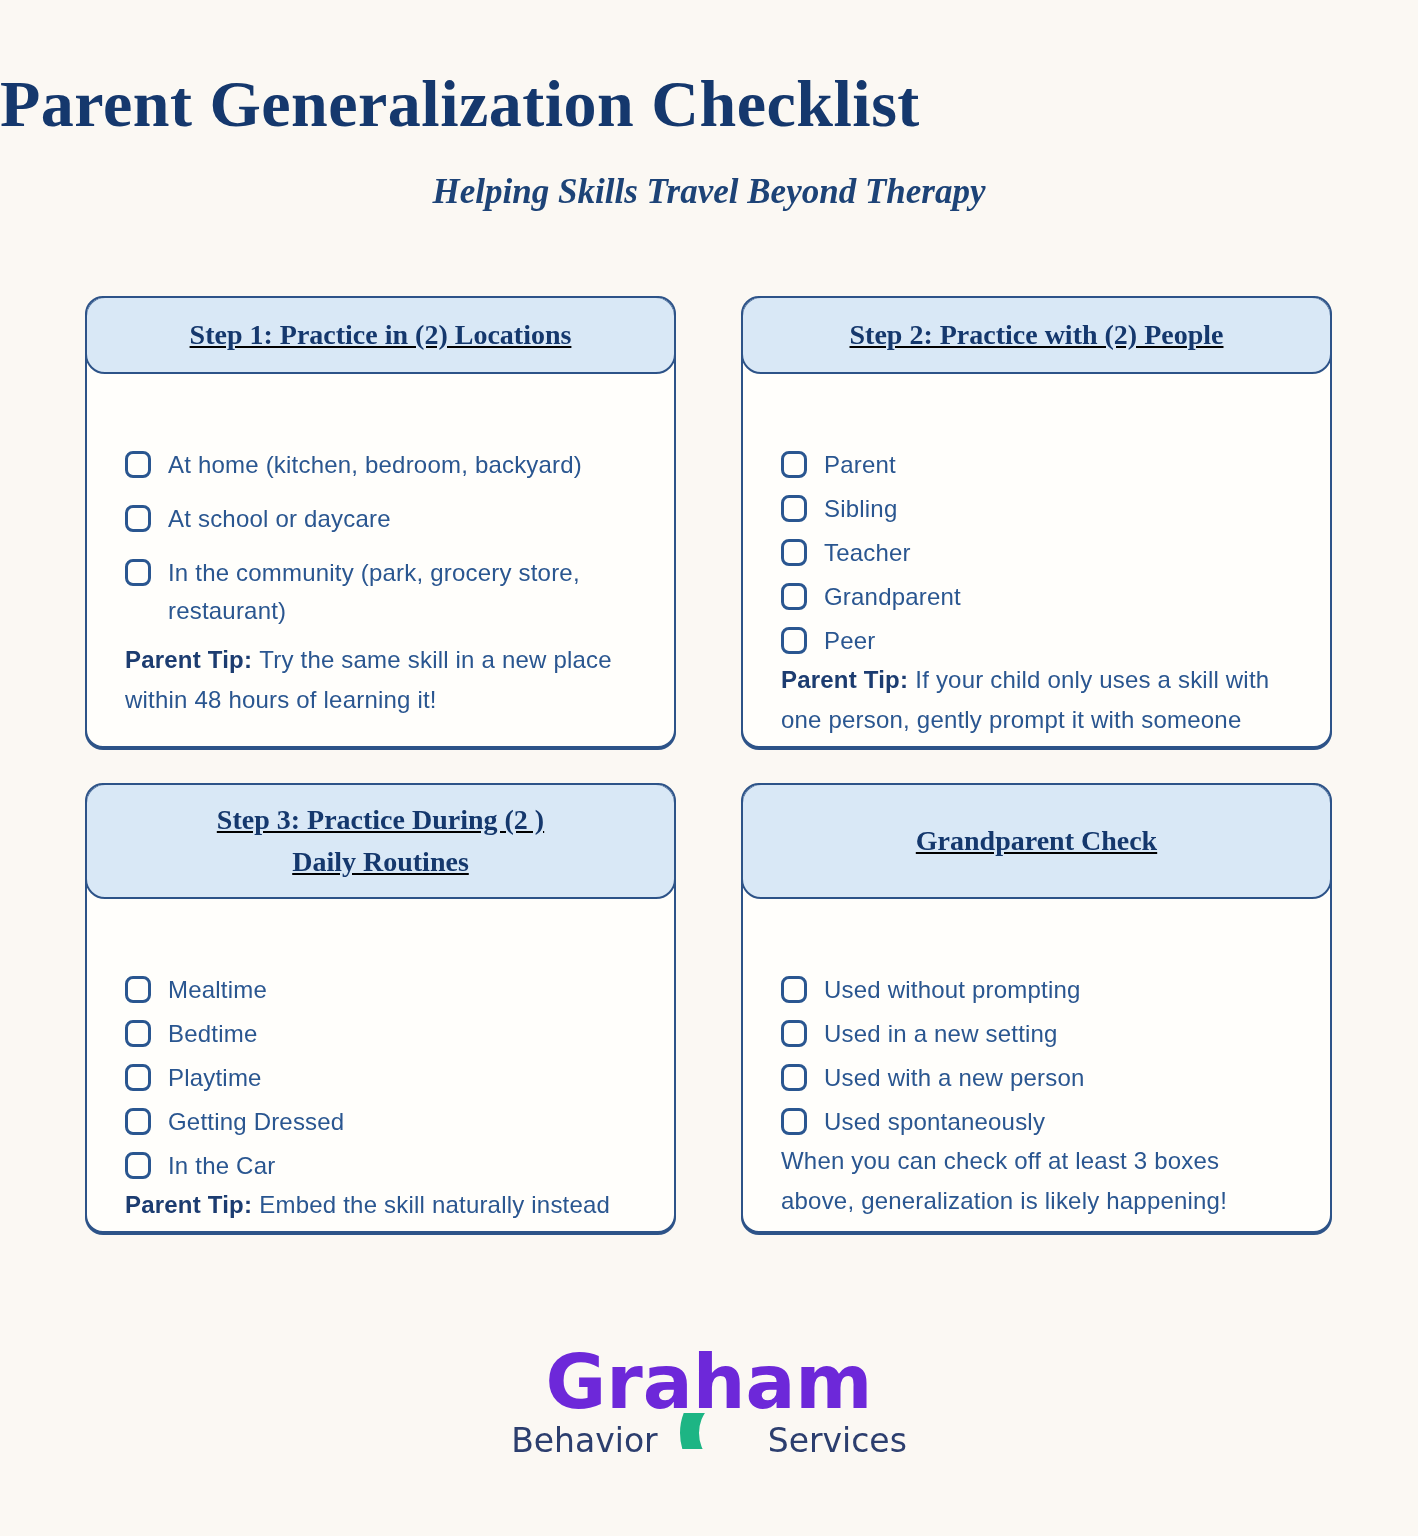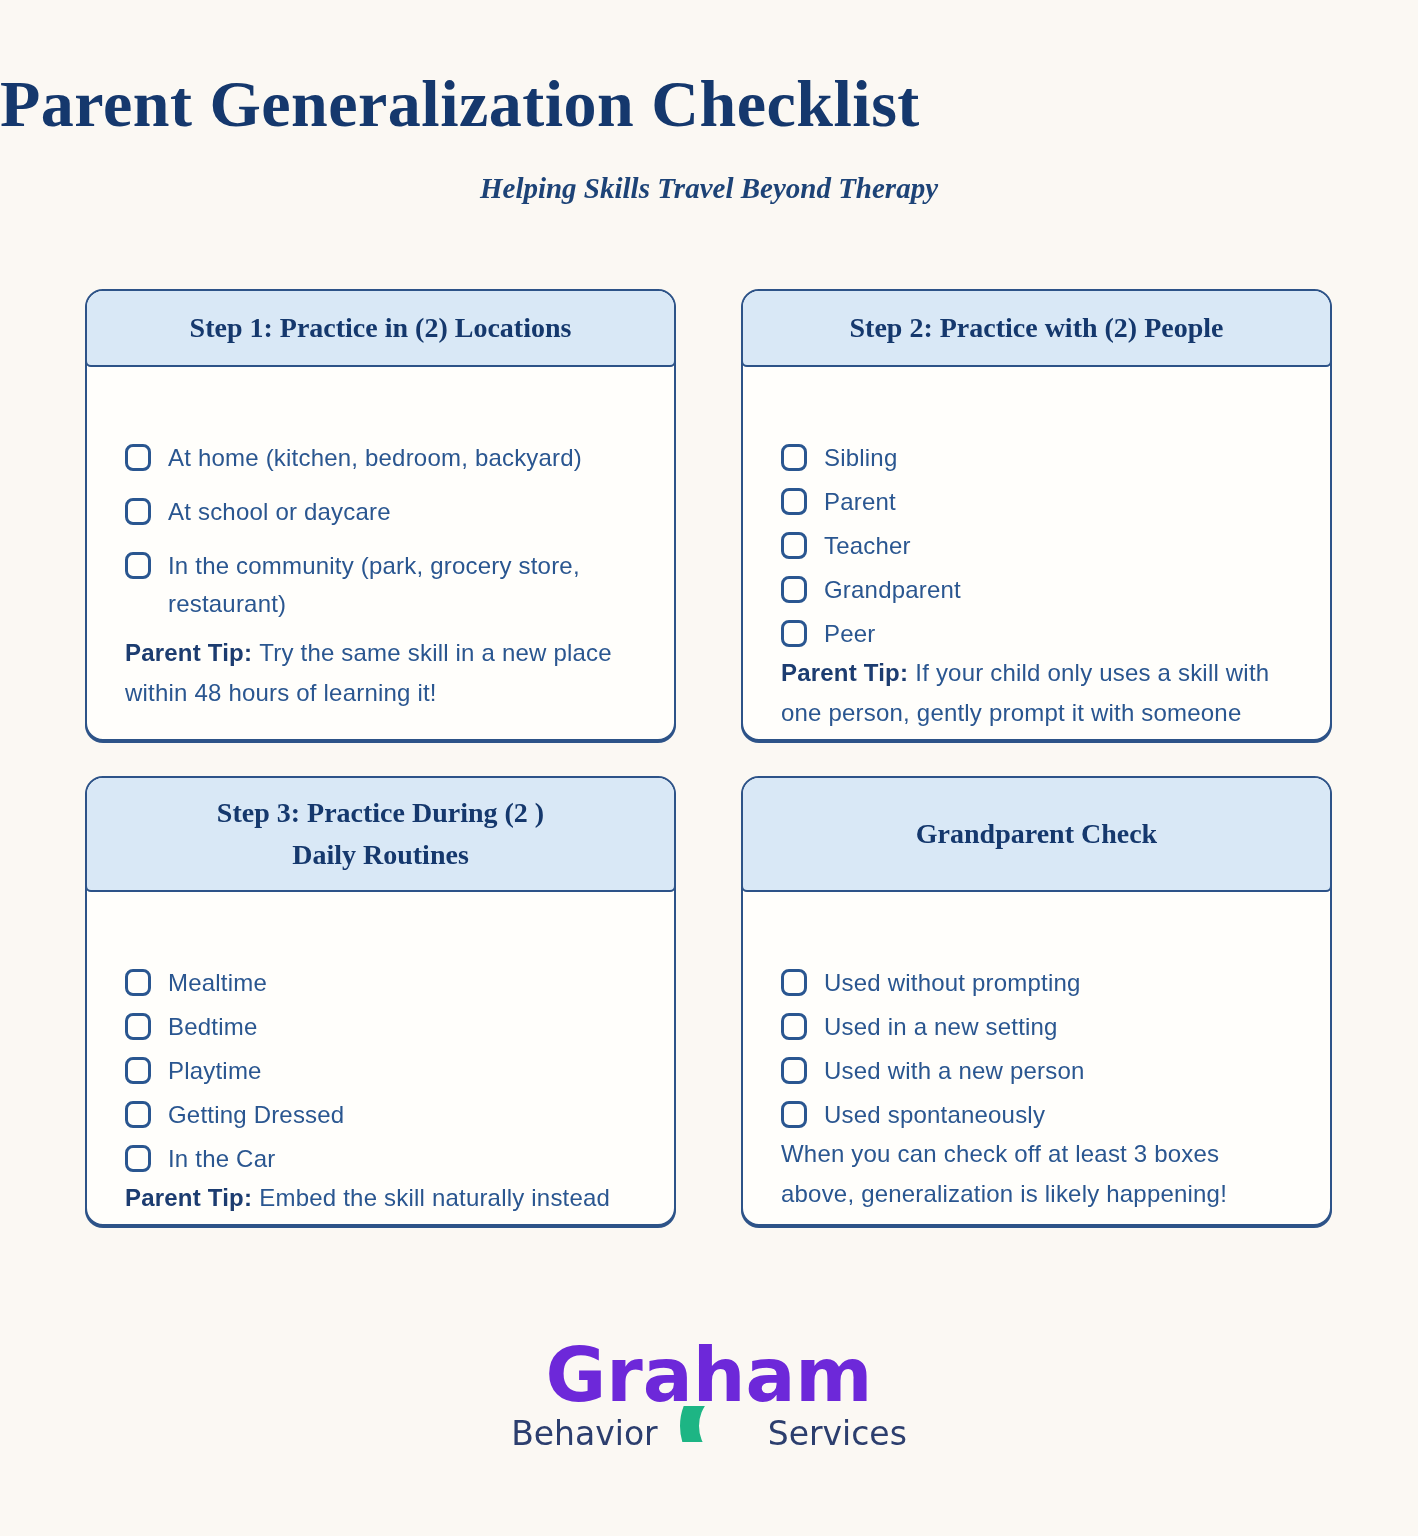--- a/index.html
+++ b/index.html
@@ -20,21 +20,21 @@
     font-size: 66px;
     letter-spacing: 0.5px;
     color: #15386d;
   }
   .subtitle {
     margin-top: 30px;
     text-align: center;
     font-family: "Liberation Serif", serif;
     font-style: italic;
     font-weight: 600;
-    font-size: 29px;
+    font-size: 35px;
     color: #1d4377;
   }
   
   .grid {
     margin: 84px 86px 0 85px;
     display: grid;
     grid-template-columns: 1fr 1fr;
     column-gap: 65px;
     row-gap: 35px;
   }
@@ -47,27 +47,28 @@
     display: flex;
     flex-direction: column;
     overflow: hidden;
   }
   .row1 { height: 452px; }
   .row2 { height: 450px; }
   .card-head {
     margin: -2px -2px 0 -2px;
     background: #d9e8f6;
     border: 2px solid #2d5388;
-    border-radius: 6px;
+    border-radius: 20px;
     min-height: 78px;
     display: flex;
     align-items: center;
     justify-content: center;
     text-align: center;
     padding: 8px 18px;
+    text-decoration: underline;
   }
   .card-head.tall { min-height: 116px; }
   .card-head .head-text {
     font-family: "Liberation Serif", serif;
     font-weight: 700;
     font-size: 28px;
     color: #15386d;
     line-height: 1.5;
     white-space: pre-line;
   }
@@ -193,25 +194,25 @@
     </section>
 
     <section class="card row1">
       <header class="card-head">
         <span class="head-text">Step 2: Practice with (2) People</span>
       </header>
       <div class="card-body">
         <div class="check-list">
             <div class="check-row">
               <span class="checkbox"></span>
+              <span class="check-label">Parent</span>
+            </div>
+            <div class="check-row">
+              <span class="checkbox"></span>
               <span class="check-label">Sibling</span>
-            </div>
-            <div class="check-row">
-              <span class="checkbox"></span>
-              <span class="check-label">Parent</span>
             </div>
             <div class="check-row">
               <span class="checkbox"></span>
               <span class="check-label">Teacher</span>
             </div>
             <div class="check-row">
               <span class="checkbox"></span>
               <span class="check-label">Grandparent</span>
             </div>
             <div class="check-row">

